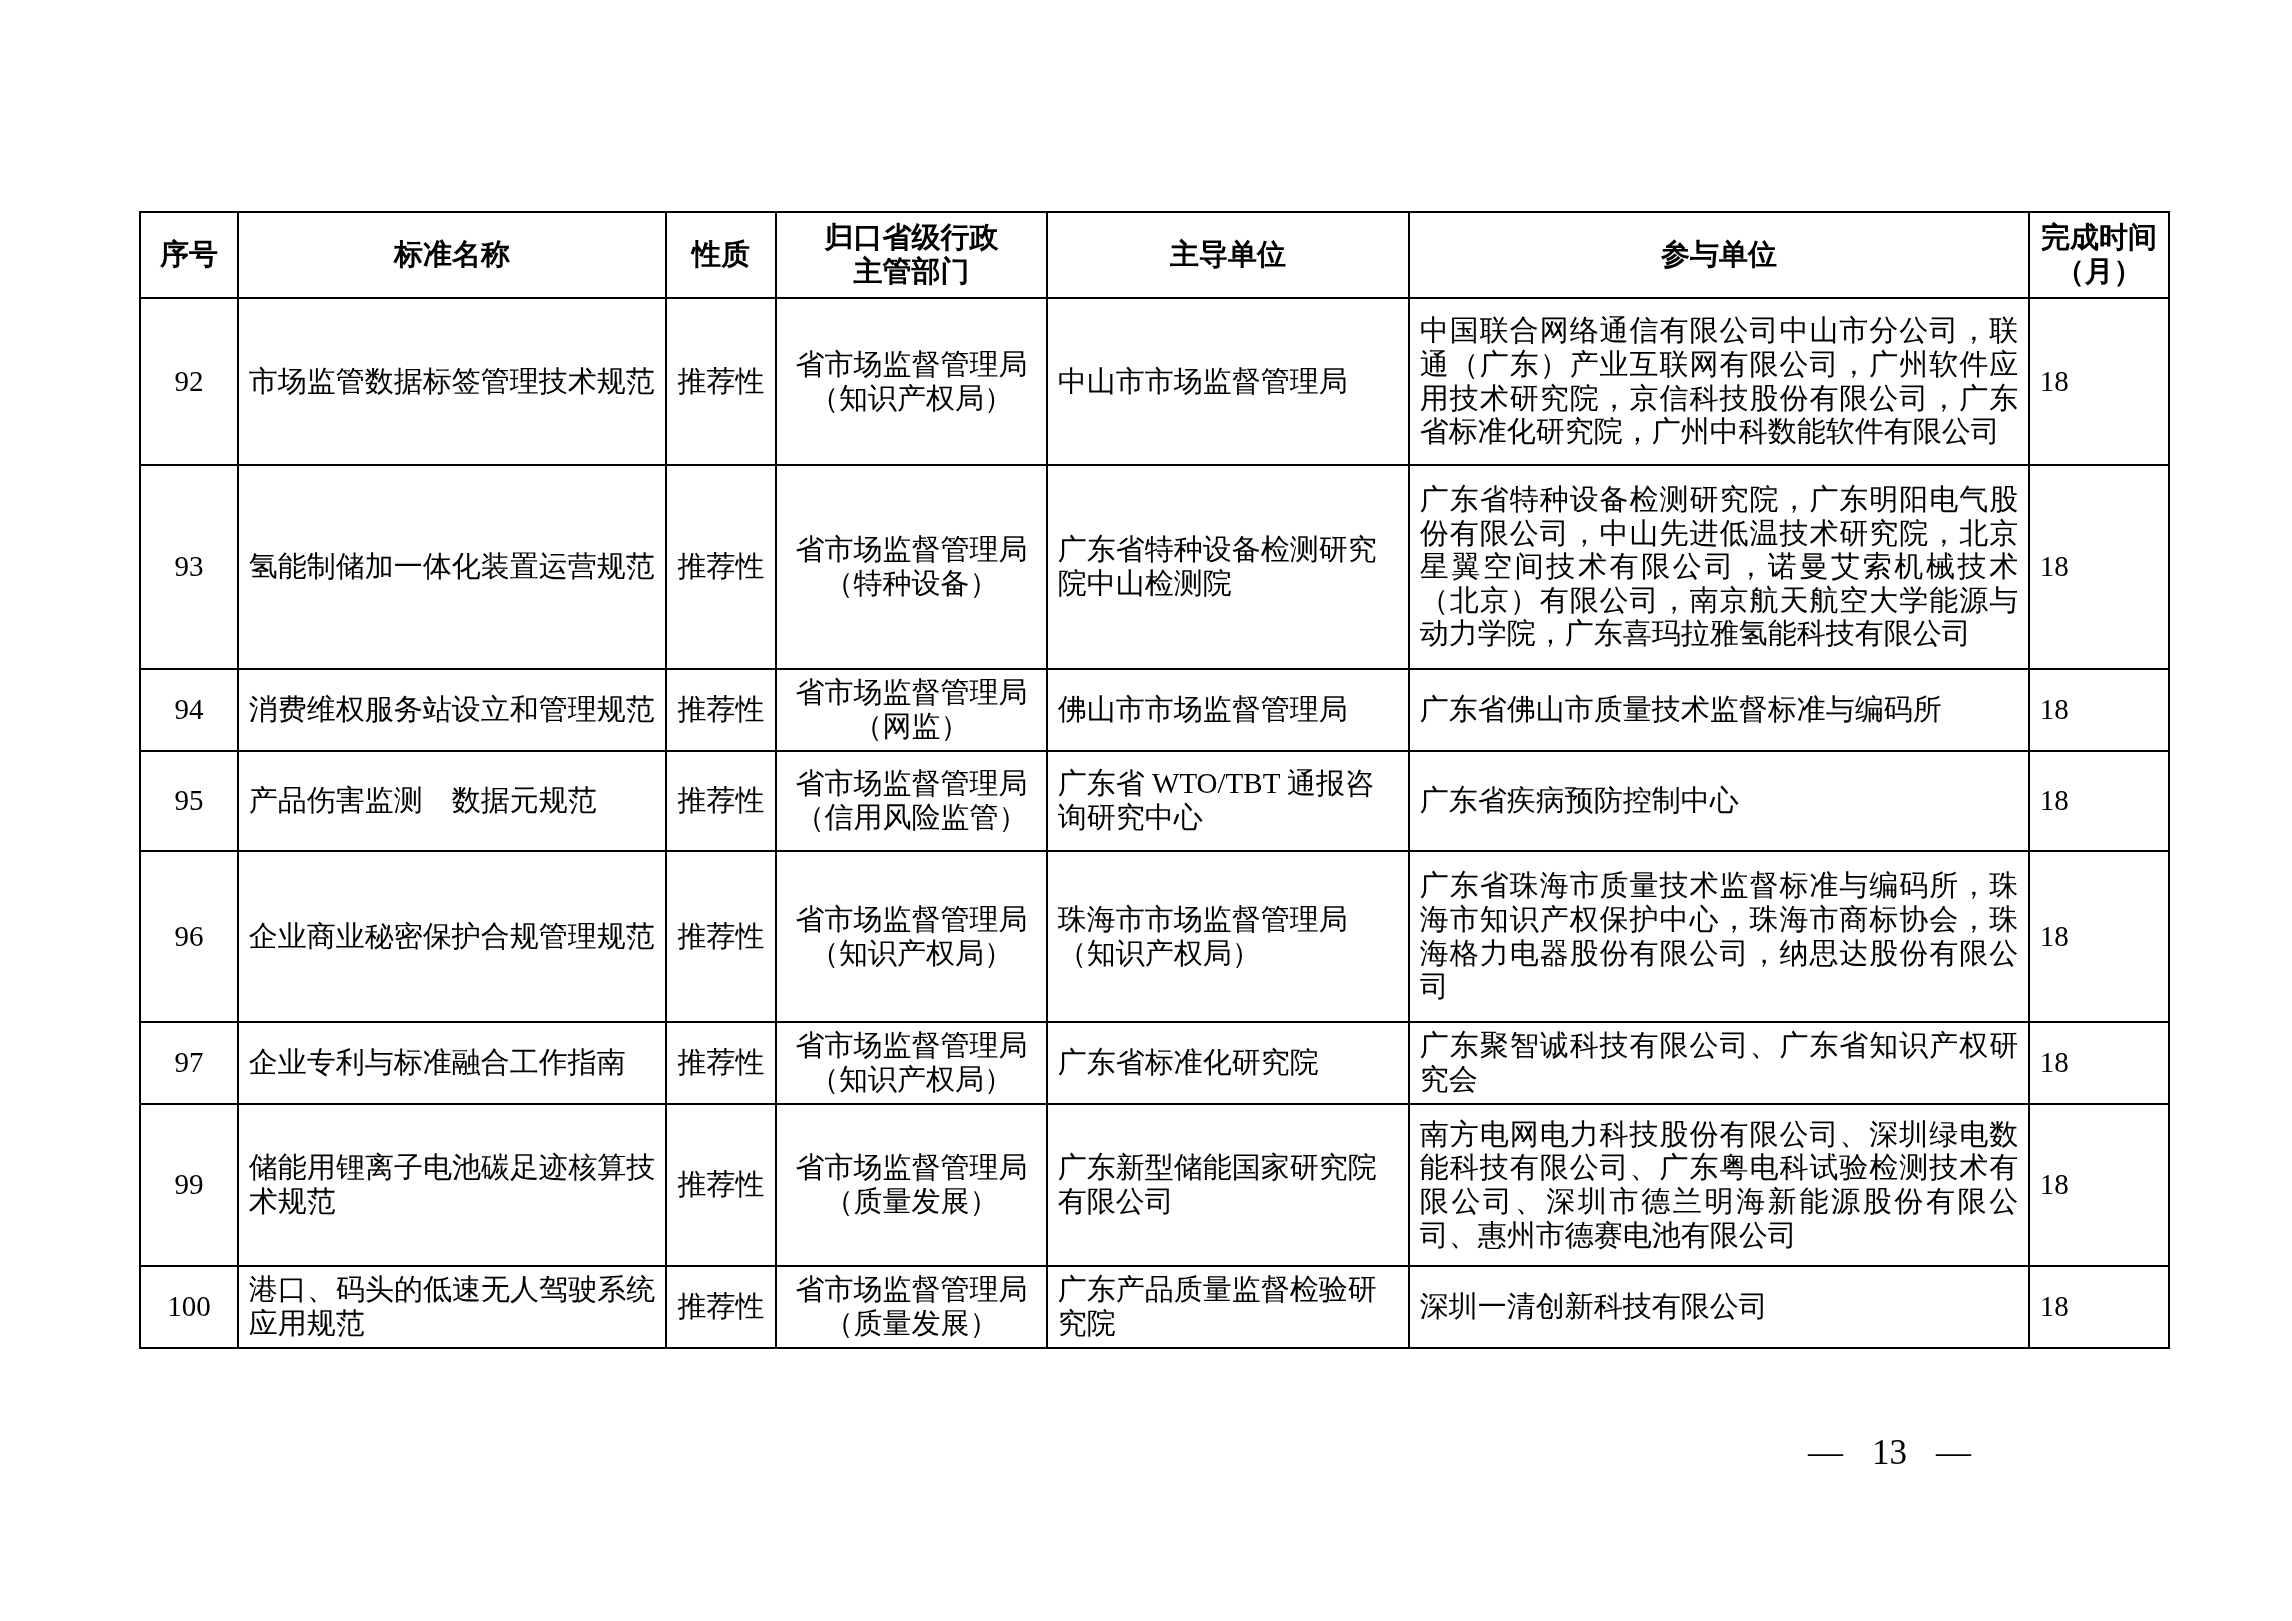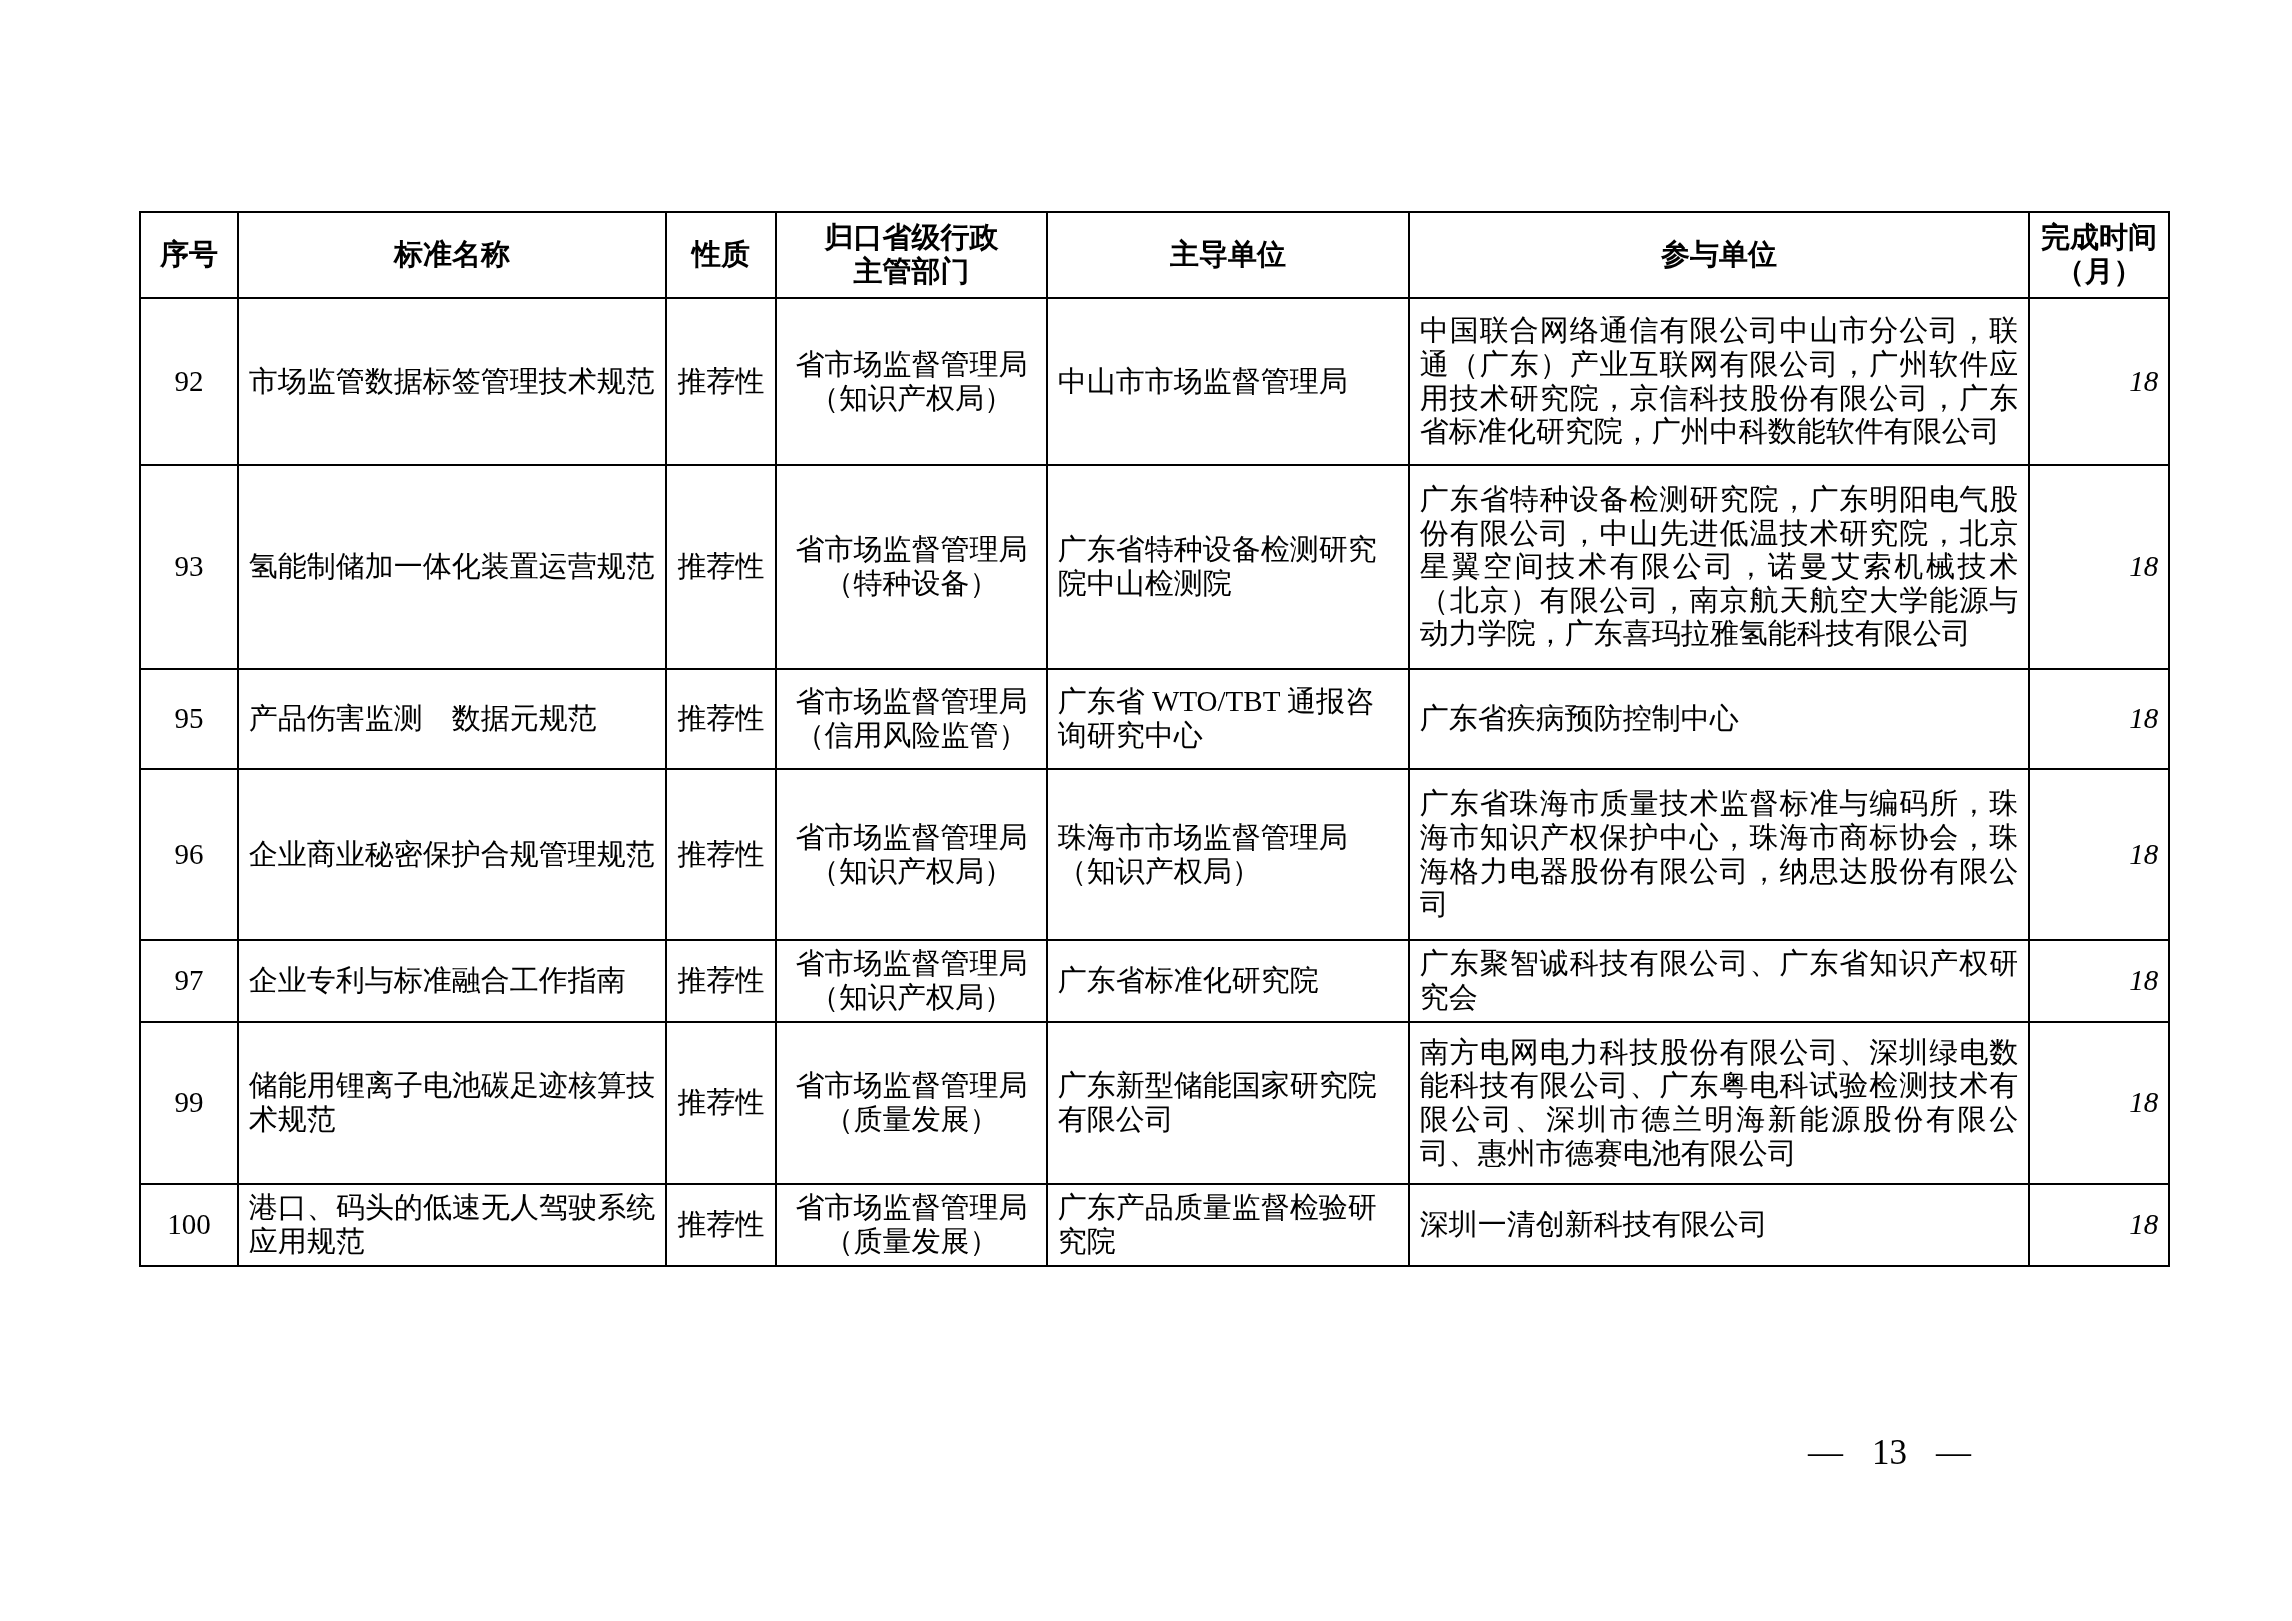--- a/index.html
+++ b/index.html
@@ -52,21 +52,21 @@
   tr.r-98     { height: 82px;  }
   tr.r-99     { height: 162px; }
   tr.r-100    { height: 82px;  }
 
   td.c-seq    { text-align: center; }
   td.c-name   { text-align: justify; text-align-last: left; padding: 5.9px 14.7px; margin-left: 20px; }
   td.c-nature { text-align: center; margin-top: 24px; }
   td.c-dept   { text-align: center; padding: 3.9px 7.8px; }
   td.c-lead   { text-align: left; padding: 3.9px 12.7px; }
   td.c-part   { text-align: justify; text-align-last: left; padding: 3.9px 11.8px; }
-  td.c-time   { text-align: right; font-style: italic; }
+  td.c-time   { text-align: left; }
 
   .page-footer {
     position: absolute;
     left: 1808px;
     top: 1433px;
     display: flex;
     align-items: center;
     gap: 29px;
     font-size: 35px;
     letter-spacing: 0;
@@ -114,20 +114,29 @@
       <tr class="r-93">
         <td class="c-seq">93</td>
         <td class="c-name">氢能制储加一体化装置运营规范</td>
         <td class="c-nature">推荐性</td>
         <td class="c-dept">省市场监督管理局（特种设备）</td>
         <td class="c-lead">广东省特种设备检测研究院中山检测院</td>
         <td class="c-part">广东省特种设备检测研究院，广东明阳电气股份有限公司，中山先进低温技术研究院，北京星翼空间技术有限公司，诺曼艾索机械技术（北京）有限公司，南京航天航空大学能源与动力学院，广东喜玛拉雅氢能科技有限公司</td>
         <td class="c-time">18</td>
       </tr>
 
+      <tr class="r-94">
+        <td class="c-seq">94</td>
+        <td class="c-name">消费维权服务站设立和管理规范</td>
+        <td class="c-nature">推荐性</td>
+        <td class="c-dept">省市场监督管理局（网监）</td>
+        <td class="c-lead">佛山市市场监督管理局</td>
+        <td class="c-part">广东省佛山市质量技术监督标准与编码所</td>
+        <td class="c-time">18</td>
+      </tr>
 
       <tr class="r-95">
         <td class="c-seq">95</td>
         <td class="c-name">产品伤害监测　数据元规范</td>
         <td class="c-nature">推荐性</td>
         <td class="c-dept">省市场监督管理局（信用风险监管）</td>
         <td class="c-lead">广东省 WTO/TBT 通报咨询研究中心</td>
         <td class="c-part">广东省疾病预防控制中心</td>
         <td class="c-time">18</td>
       </tr>

